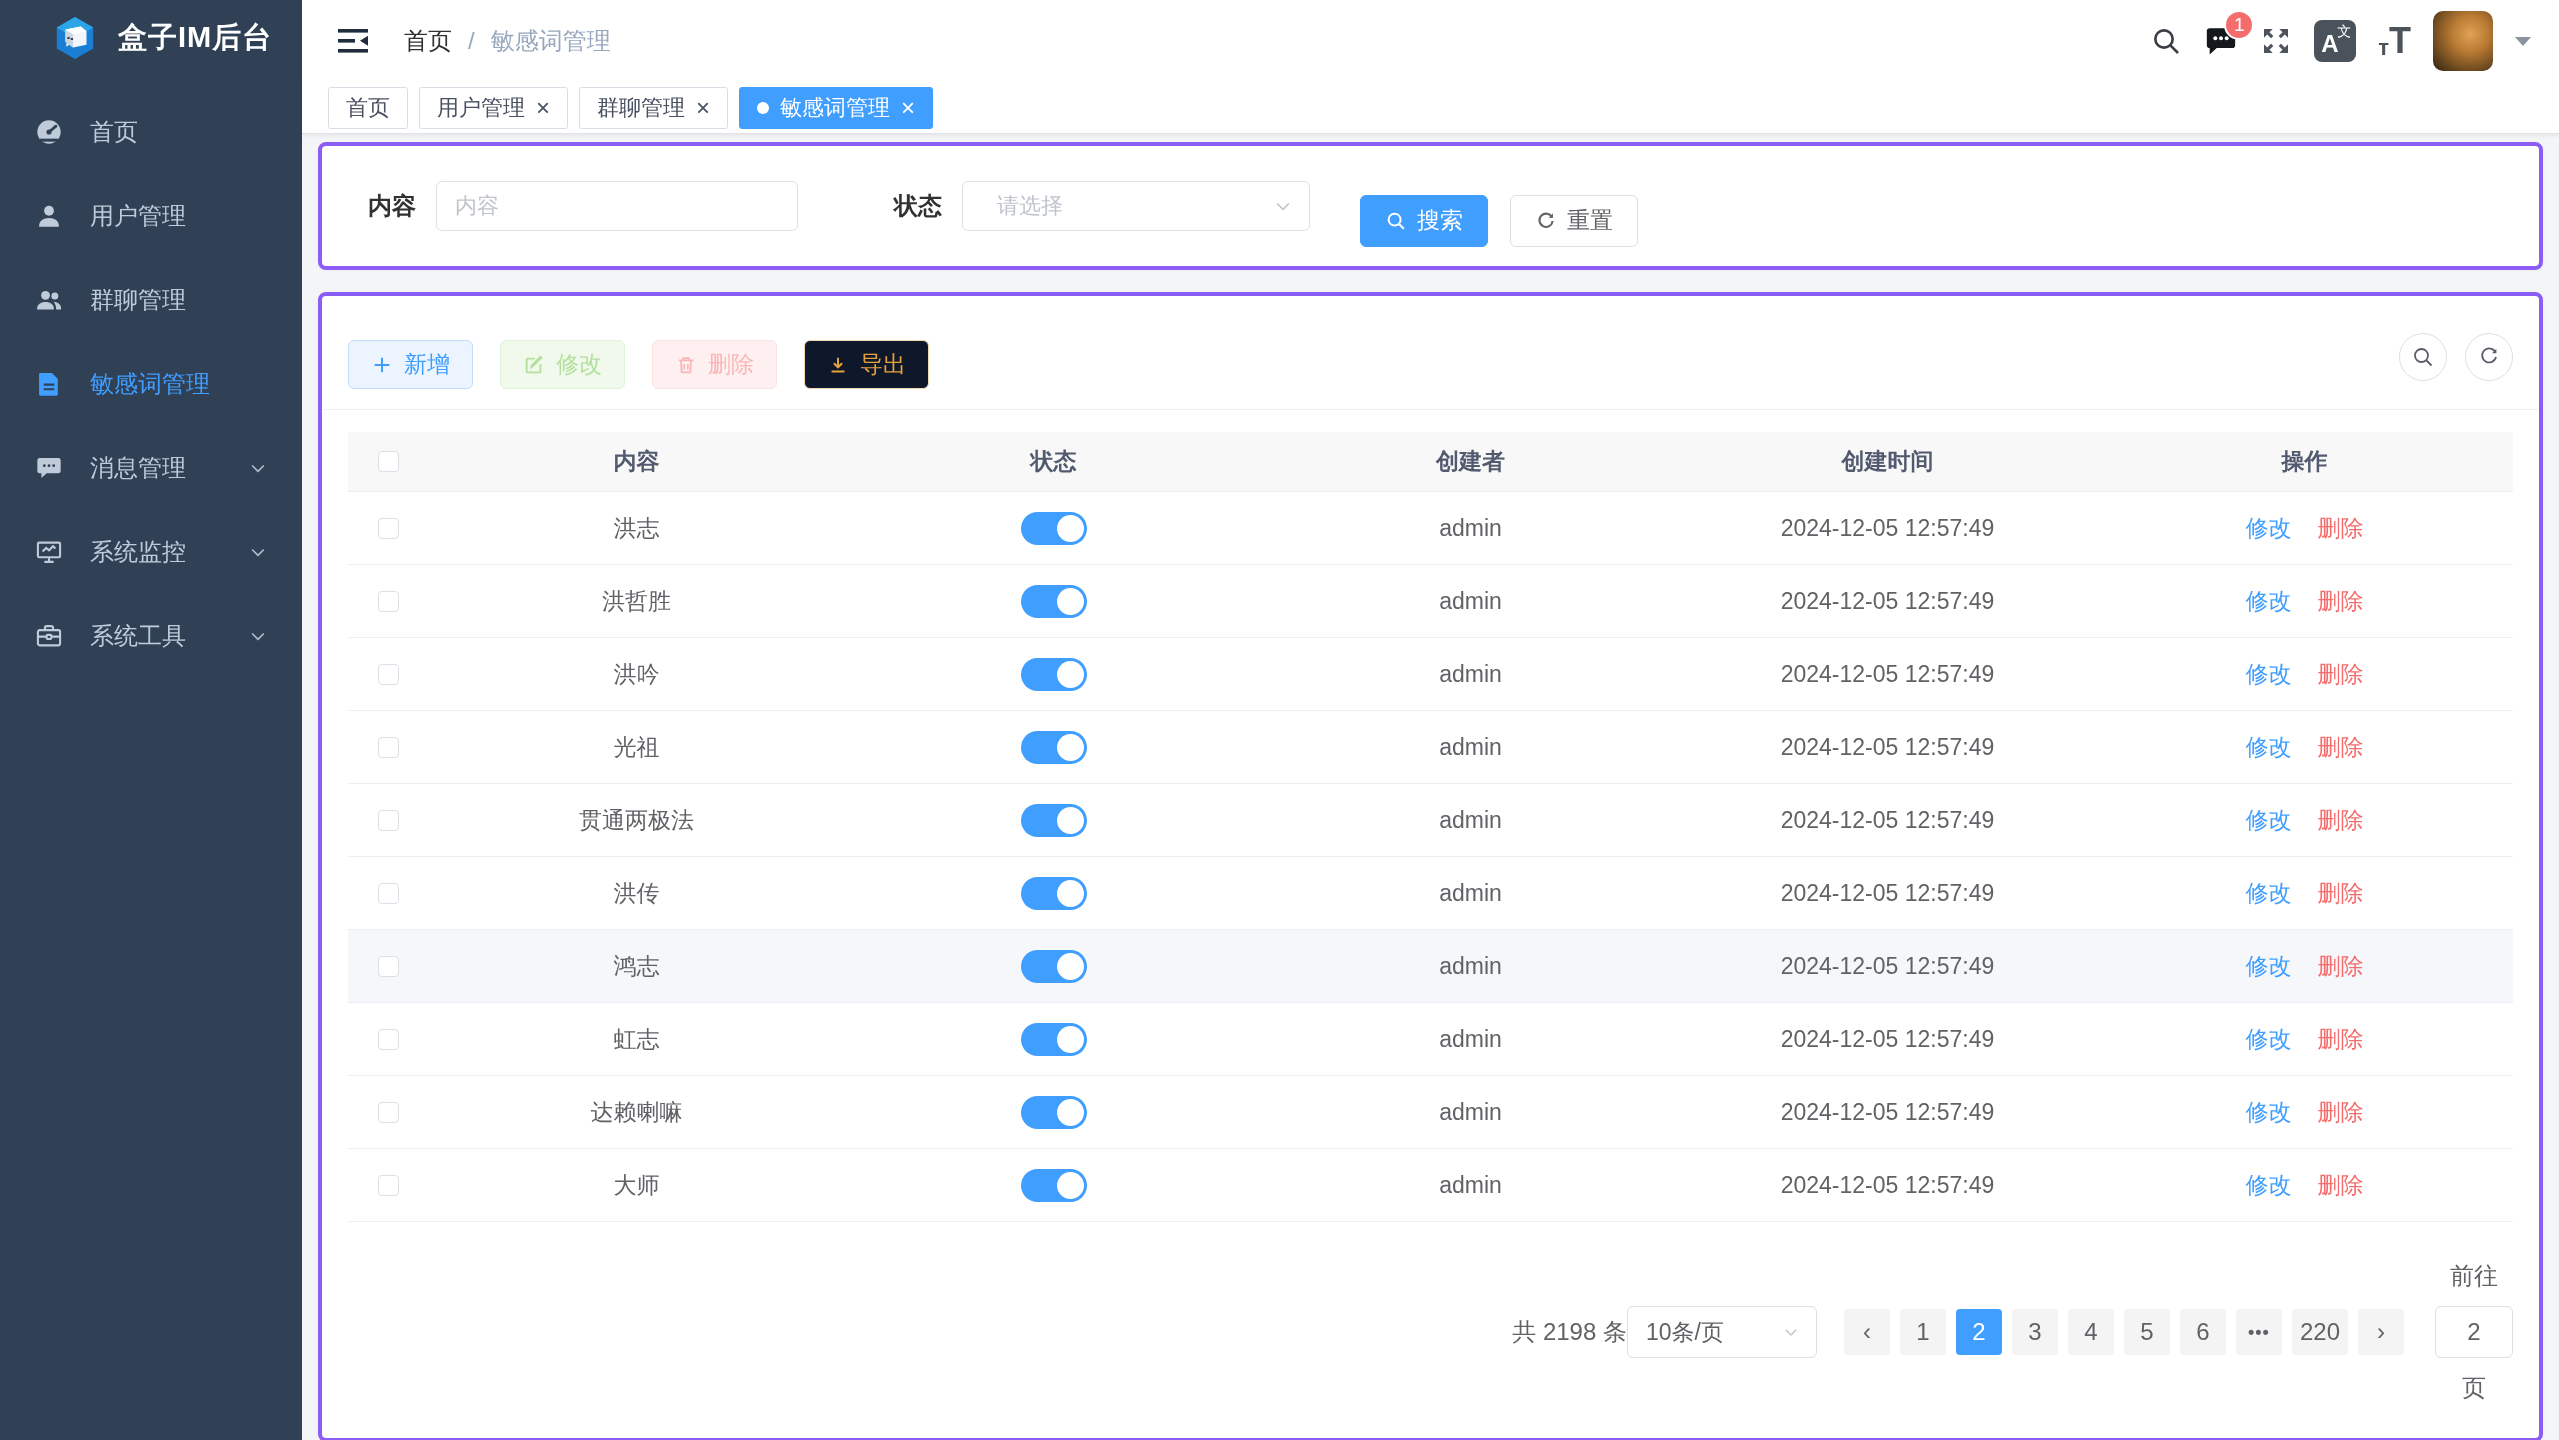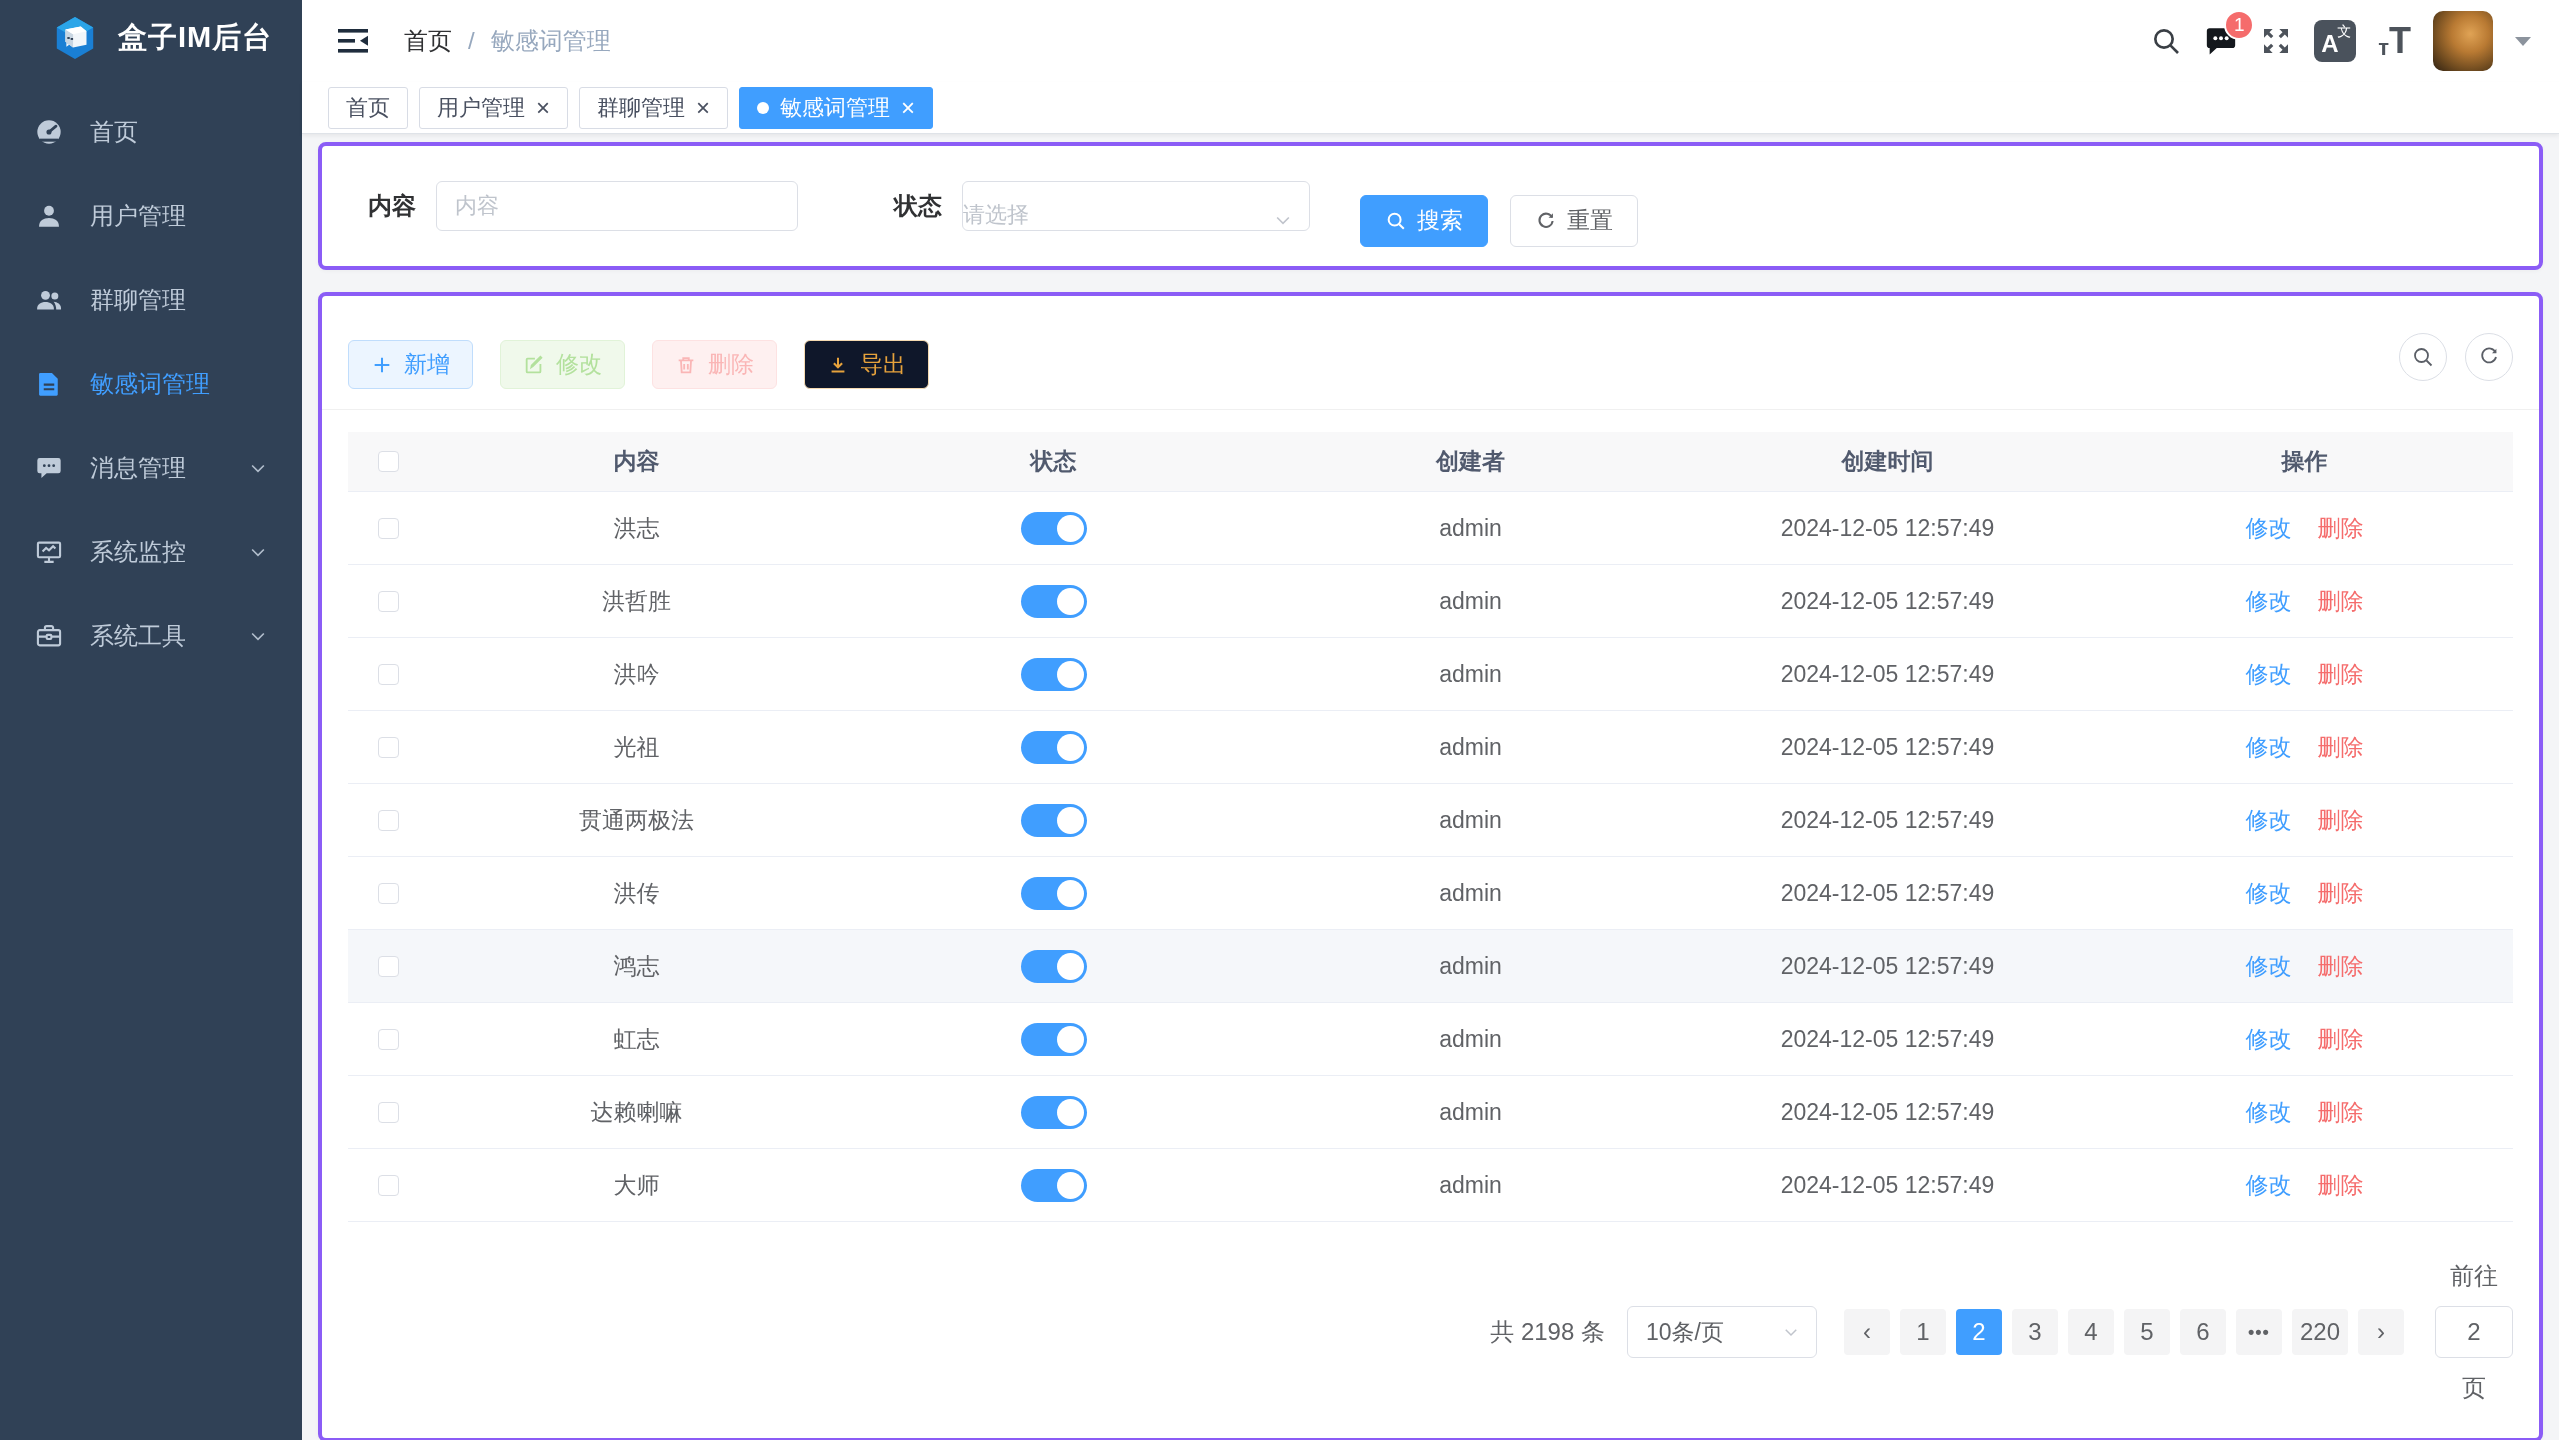--- a/index.html
+++ b/index.html
@@ -50,21 +50,21 @@
 
   .content { flex:1; padding:8px 16px 0; overflow:hidden; background:#f4f5f7; }
   .card { background:#fff; border:4px solid #8b5cf6; border-radius:8px; box-shadow:0 1px 4px rgba(0,0,0,.04); }
 
   
   .search-card { height:128px; display:flex; align-items:center; padding:0 46px; margin-bottom:22px; }
   .form-label { font-size:24px; font-weight:bold; color:#303133; margin-right:20px; white-space:nowrap; }
   .text-input { width:362px; height:50px; border:1px solid #dcdfe6; border-radius:6px; padding:0 18px; font-size:22px; color:#606266; outline:none; font-family:inherit; }
   .text-input::placeholder { color:#bfc4cc; }
   .status-group { margin-left:96px; display:flex; align-items:center; }
-  .select { width:348px; height:50px; border:1px solid #dcdfe6; border-radius:6px; padding:0 16px 0 0; display:flex; align-items:flex-end; justify-content:space-between; font-size:22px; color:#bfc4cc; cursor:pointer; background:#fff; }
+  .select { width:348px; height:50px; border:1px solid #dcdfe6; border-radius:6px; padding:0 16px 0 34px; display:flex; align-items:center; justify-content:space-between; font-size:22px; color:#bfc4cc; cursor:pointer; background:#fff; }
   .btn { height:52px; display:inline-flex; align-items:center; justify-content:center; gap:10px; border-radius:6px; font-size:23px; cursor:pointer; border:1px solid transparent; padding:0 24px; white-space:nowrap;margin-top:29px; }
   .btn-search { margin-left:50px; background:#409eff; border-color:#409eff; color:#fff; }
   .btn-reset { margin-left:22px; background:#fff; border-color:#dcdfe6; color:#606266; }
 
   
   .toolbar { display:flex; align-items:center; padding:28px 26px 20px; border-bottom:1px solid #f0f0f0; }
   .tbtn { height:49px; padding:0 22px; display:inline-flex; align-items:center; gap:11px; border-radius:6px; border:1px solid; font-size:23px; cursor:pointer; margin-right:27px; white-space:nowrap;margin-top:16px; }
   .tbtn svg { width:22px; height:22px; }
   .tbtn-add { color:#409eff; background:#ecf5ff; border-color:#c0ddfc; }
   .tbtn-edit { color:#b3e19d; background:#f0f9eb; border-color:#e1f3d8; cursor:not-allowed; }
@@ -80,21 +80,21 @@
   .tcell { flex:1; display:flex; align-items:center; justify-content:center; text-align:center; }
   .tcell-check { flex:0 0 80px; }
   .cb { width:21px; height:21px; border:1px solid #dcdfe6; border-radius:4px; background:#fff; cursor:pointer; }
   .switch { width:66px; height:33px; border-radius:17px; background:#409eff; position:relative; cursor:pointer; }
   .switch::after { content:""; position:absolute; top:3px; right:3px; width:27px; height:27px; border-radius:50%; background:#fff; }
   .link { cursor:pointer; }
   .link-edit { color:#409eff; margin-right:26px; }
   .link-del { color:#f56c6c; }
 
   .pagination { display:flex; align-items:center; justify-content:flex-end; padding:38px 26px 34px; font-size:24px; color:#606266; }
-  .pg-total { margin-right:22px; white-space:nowrap; }
+  .pg-total { white-space:nowrap; }
   .pg-size { width:190px; height:52px; border:1px solid #dcdfe6; border-radius:6px; display:flex; align-items:center; justify-content:space-between; padding:0 16px 0 18px; font-size:23px; color:#606266; cursor:pointer; margin-right:22px; background:#fff; }
   .pbtn { min-width:46px; height:46px; padding:0 8px; margin:0 5px; border-radius:4px; background:#f4f4f5; color:#606266; display:flex; align-items:center; justify-content:center; font-size:24px; cursor:pointer; }
   .pbtn.active { background:#409eff; color:#fff; }
   .pbtn.dots { letter-spacing:1px; font-size:18px; font-weight:bold; }
   .pg-goto { display:flex; align-items:center; margin-left:26px; gap:14px; white-space:nowrap;flex-direction:column; }
   .goto-input { width:78px; height:52px; border:1px solid #dcdfe6; border-radius:6px; text-align:center; font-size:24px; color:#606266; outline:none; font-family:inherit; }
 </style>
 </head>
 <body>
 

